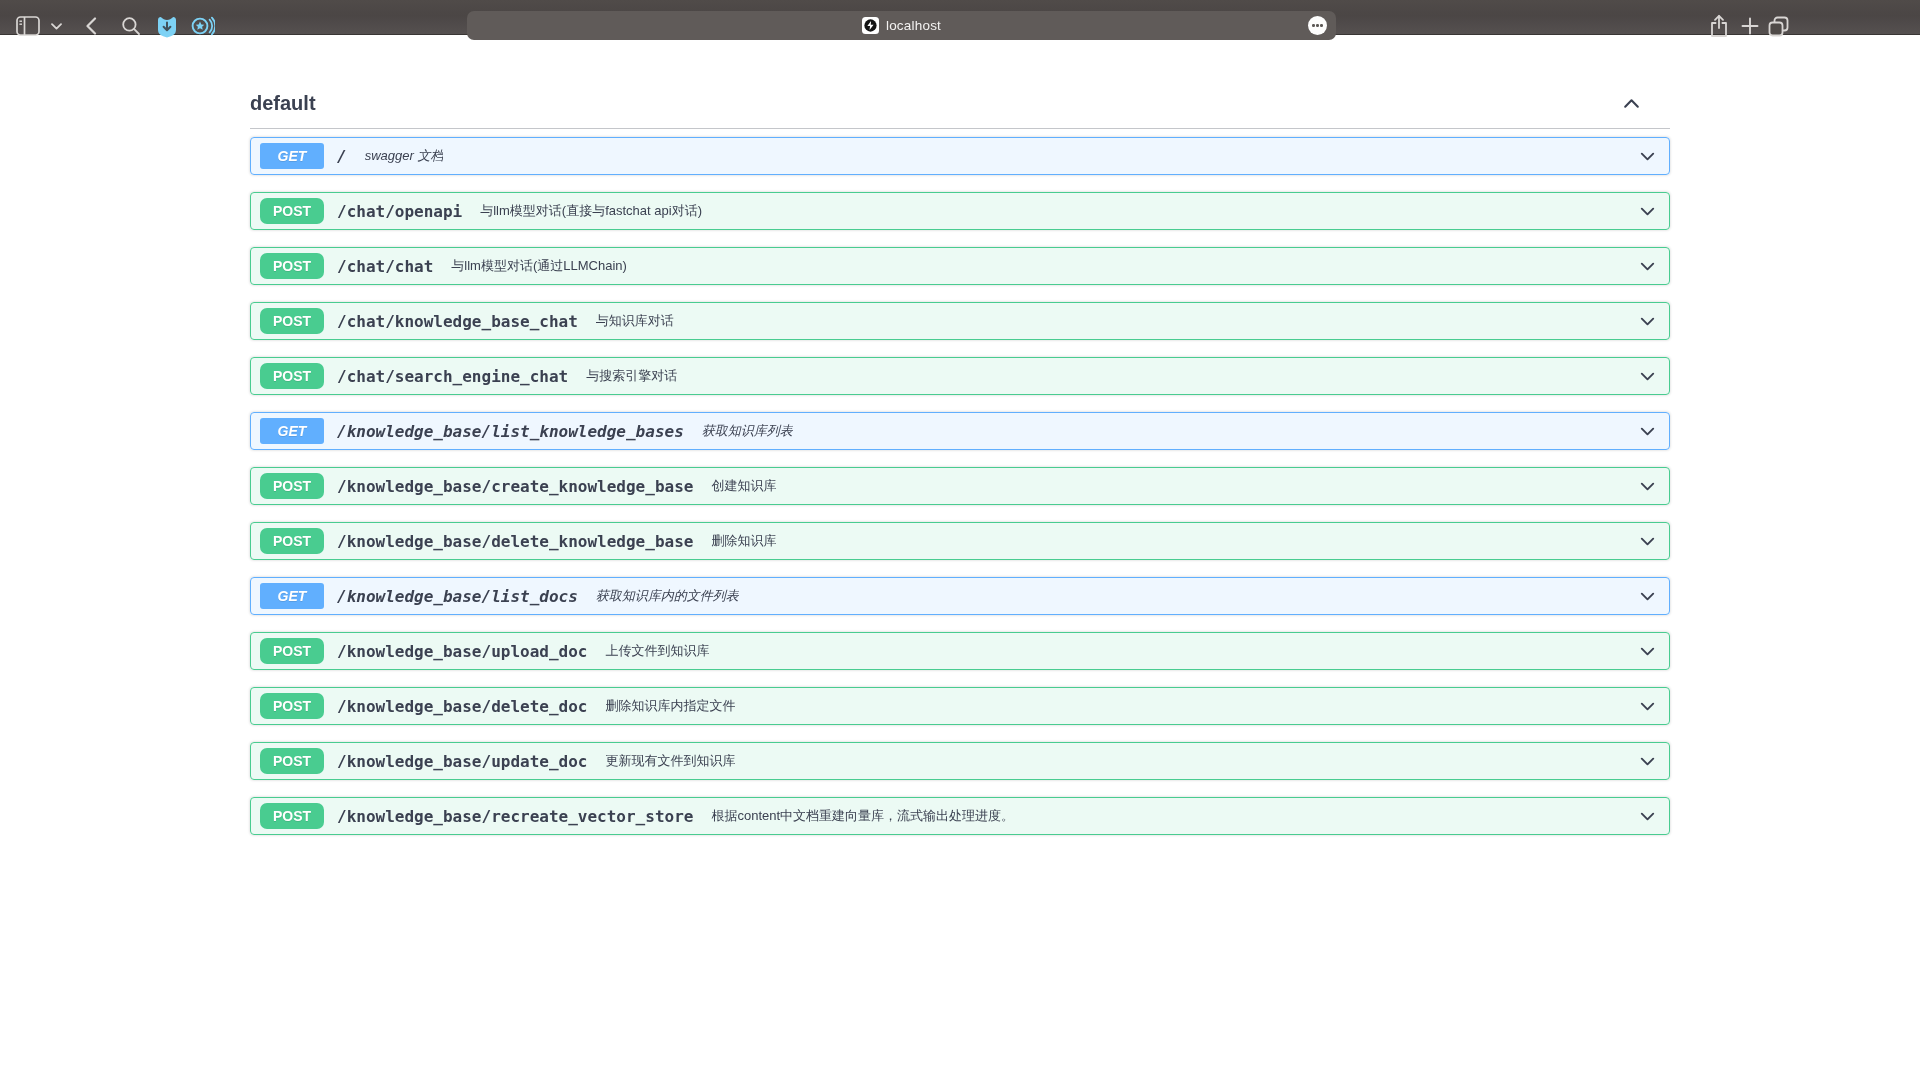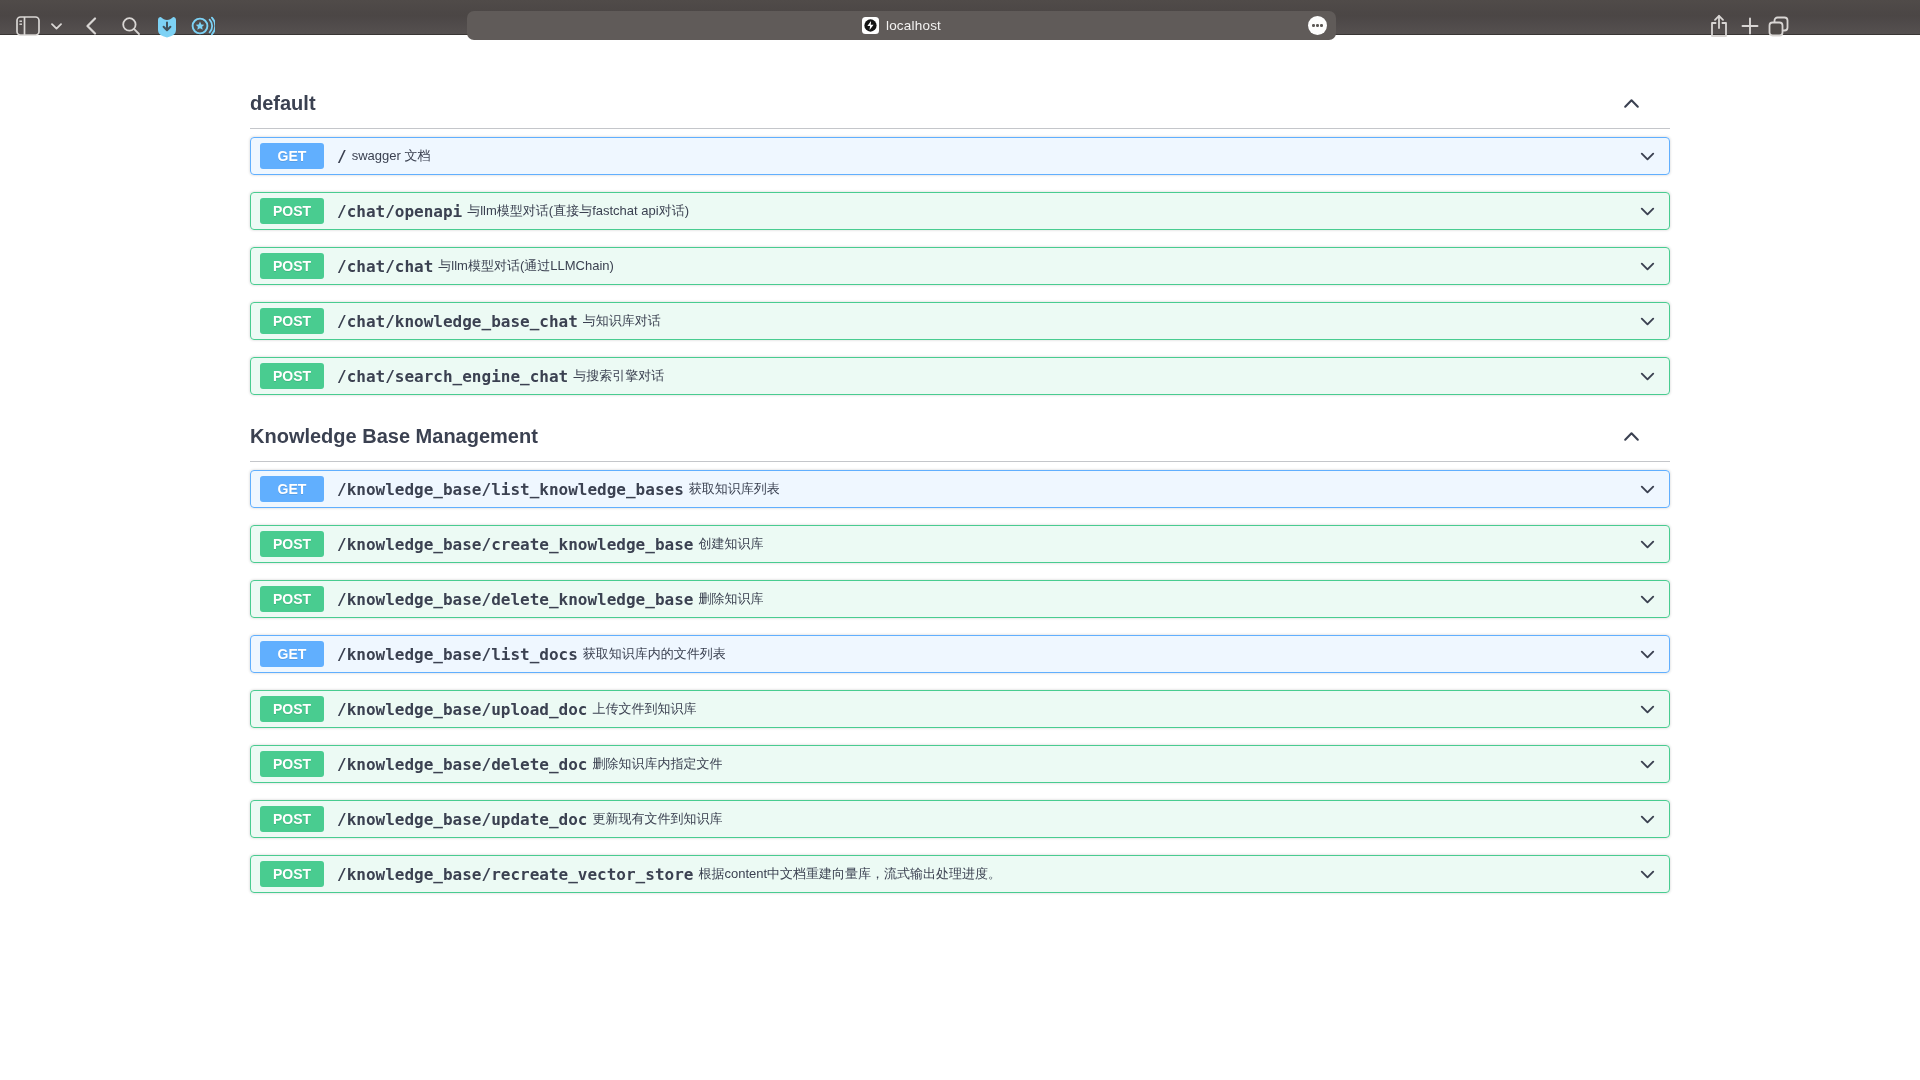--- a/index.html
+++ b/index.html
@@ -41,30 +41,30 @@
   .opblock-tag-section { margin-bottom:2px; }
   .opblock-tag { display:flex; align-items:center; padding:8px 0;
                  border-bottom:1px solid rgba(59,65,81,.3); margin-bottom:8px;
                  cursor:pointer; }
   .opblock-tag h3 { font-size:20px; line-height:33px; font-weight:700; color:#3b4151; }
   .tag-chevron { margin-left:auto; margin-right:28px; display:flex; align-items:center; }
 
   .opblock { display:flex; align-items:center; height:38px; border:1px solid;
              border-radius:4px; margin-bottom:17px; padding:0 12px 0 9px;
              box-shadow:0 0 3px rgba(0,0,0,.19); cursor:pointer; }
-  .opblock.get  { background:rgba(97,175,254,.1);  border-color:var(--get-color); }
+  .opblock.get  { background:rgba(97,175,254,.1);  border-color:var(--get-color);font-style:italic; }
   .opblock.post { background:rgba(73,204,144,.1); border-color:var(--post-color); }
   .op-method { width:64px; height:26px; border-radius:3px; color:#fff; font-size:14px;
                font-weight:700; text-align:center; line-height:26px;
                text-shadow:0 1px 0 rgba(0,0,0,.1); flex:0 0 auto; }
   .opblock.get  .op-method { background:var(--get-color); }
-  .opblock.post .op-method { background:var(--post-color); }
+  .opblock.post .op-method { background:var(--post-color);border-radius:7px; }
   .op-path { margin-left:13px; font-family:"DejaVu Sans Mono","Liberation Mono",monospace;
              font-size:16px; font-weight:700; color:#3b4151; white-space:nowrap; }
-  .op-summary { margin-left:5px; font-size:13px; color:#3b4151; white-space:nowrap;
+  .op-summary { margin-left:18px; font-size:13px; color:#3b4151; white-space:nowrap;
                 overflow:hidden; text-overflow:ellipsis; }
   .op-chevron { margin-left:auto; display:flex; align-items:center; padding-left:10px; }
 </style>
 </head>
 <body>
 
 <div class="toolbar">
 
   <div class="tb-btn" style="left:13px;width:30px;">
     <svg width="24" height="20" viewBox="0 0 24 20">
@@ -209,28 +209,20 @@
           <span class="op-path">/chat/search_engine_chat</span>
           <span class="op-summary">与搜索引擎对话</span>
           <span class="op-chevron">
             <svg width="19" height="19" viewBox="0 0 20 20">
      <path d="M4 7 L10 13 L16 7" fill="none" stroke="#3b4151" stroke-width="2" stroke-linecap="round" stroke-linejoin="round"></path>
    </svg>
           </span>
         </div>
       </div>
       <div class="opblock-tag-section">
-        <div class="opblock-tag">
-          <h3>Knowledge Base Management</h3>
-          <span class="tag-chevron">
-            <svg width="21" height="21" viewBox="0 0 20 20">
-     <path d="M4 13 L10 7 L16 13" fill="none" stroke="#3b4151" stroke-width="2" stroke-linecap="round" stroke-linejoin="round"></path>
-   </svg>
-          </span>
-        </div>
         <div class="opblock get">
           <span class="op-method">GET</span>
           <span class="op-path">/knowledge_base/list_knowledge_bases</span>
           <span class="op-summary">获取知识库列表</span>
           <span class="op-chevron">
             <svg width="19" height="19" viewBox="0 0 20 20">
      <path d="M4 7 L10 13 L16 7" fill="none" stroke="#3b4151" stroke-width="2" stroke-linecap="round" stroke-linejoin="round"></path>
    </svg>
           </span>
         </div>

